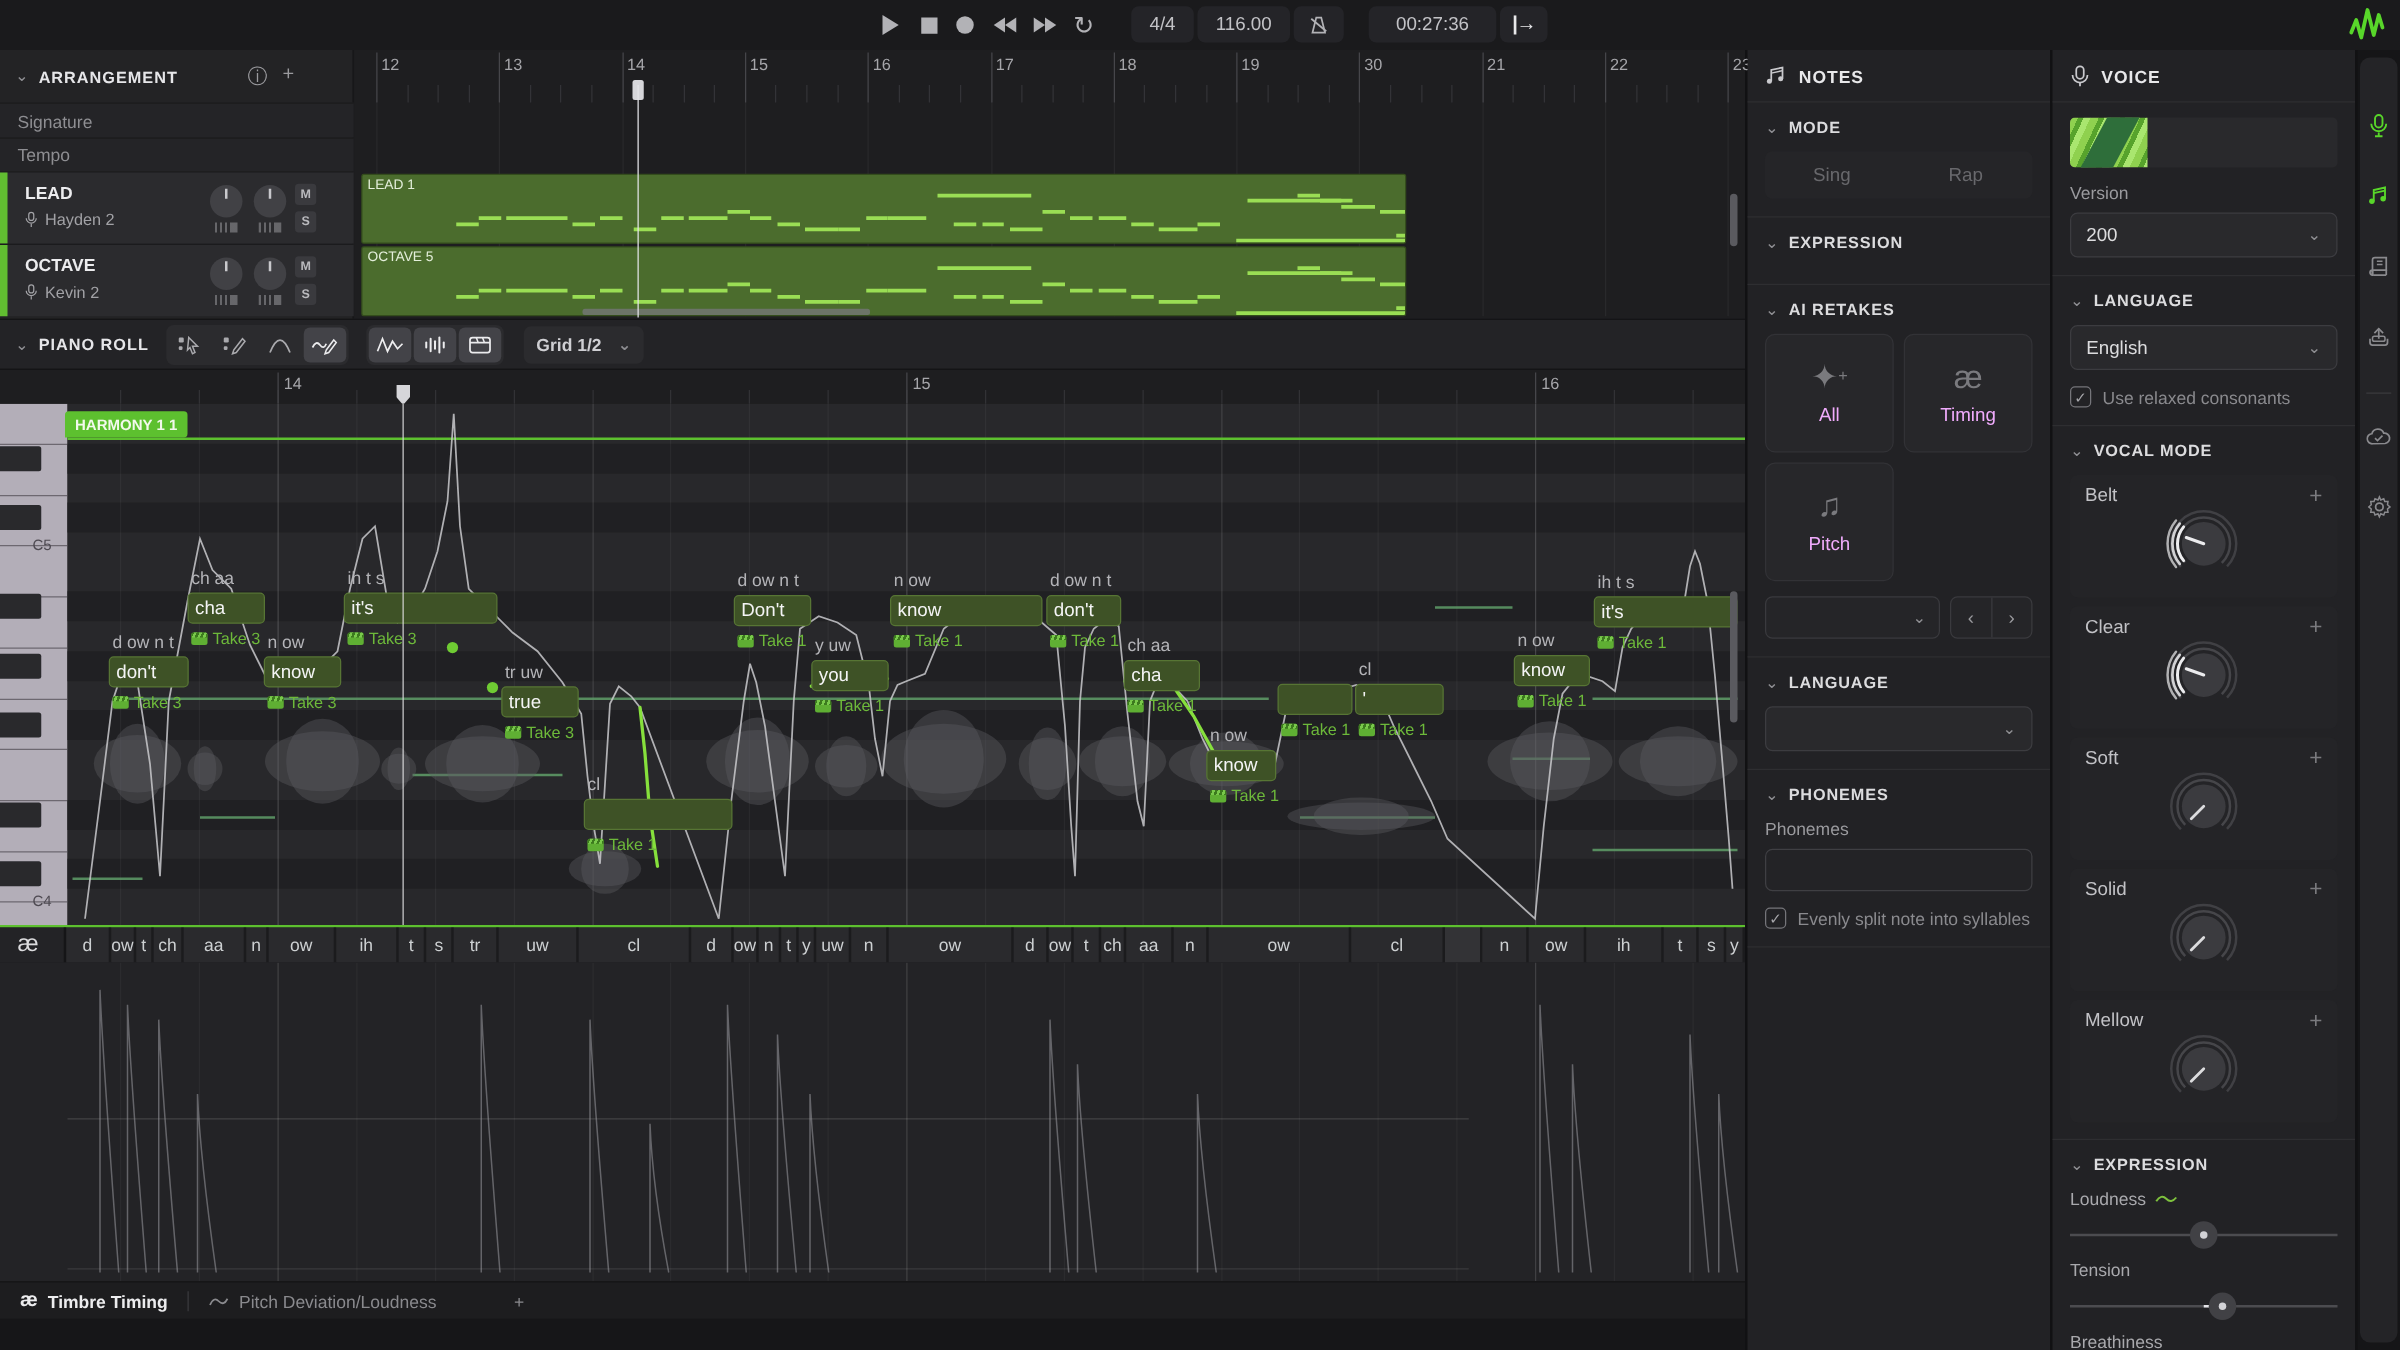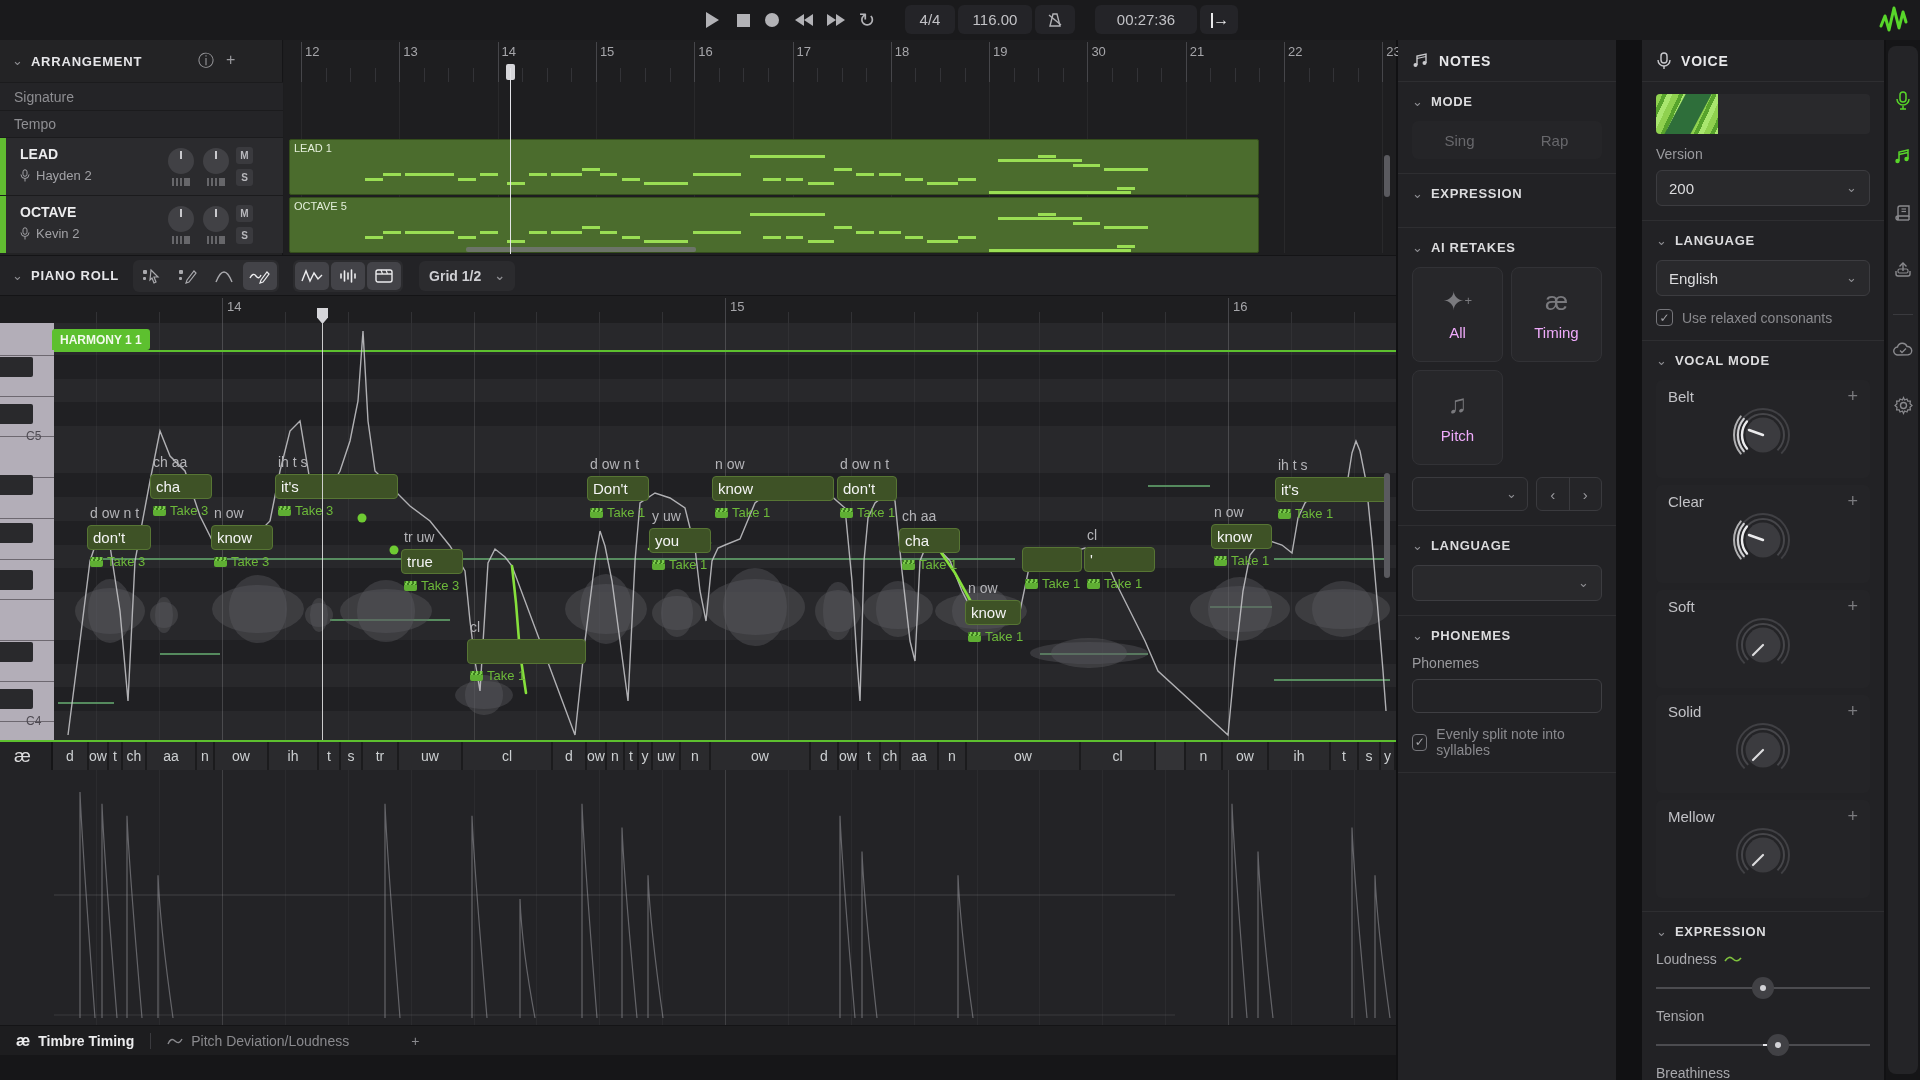--- a/index.html
+++ b/index.html
@@ -17,21 +17,21 @@
   .tri.sm-l { border-width:6px 9px 6px 0; border-color:transparent #b2b2b6 transparent transparent; }
   .tri.sm-r { border-width:6px 0 6px 9px; border-color:transparent transparent transparent #b2b2b6; }
   .chip { position:absolute; top:5px; height:29px; background:#242428; border-radius:6px; color:#c2c2c6; font-size:15px; display:flex; align-items:center; justify-content:center; }
   .loopg { font-size:20px; color:#b2b2b6; }
   .arrowjump { color:#e8e8ea; font-weight:bold; font-size:16px; letter-spacing:-1px; }
   .logo { position:absolute; right:8px; top:4px; }
 
   
   .leftcol { position:absolute; left:0; top:40px; width:1396px; height:1040px; background:#1d1d1f; }
   .panel { position:absolute; top:40px; height:1040px; background:#222225; }
-  .notespanel { left:1398px; width:218px; }
+  .notespanel { left:1398px; width:242px; }
   .voicepanel { left:1642px; width:242px; }
   .rail { position:absolute; left:1886px; top:40px; width:34px; height:1040px; background:#151517; }
   .rail-inner { position:absolute; left:2px; top:6px; width:30px; height:1028px; background:#242427; border-radius:8px; }
   .rail-ic { position:absolute; left:0; width:30px; height:30px; display:flex; align-items:center; justify-content:center; cursor:pointer; }
 
   
   .arr-left { position:absolute; left:0; top:0; width:283px; height:215px; background:#232325; border-right:1px solid #151517; }
   .arr-head { position:absolute; left:0; top:0; width:283px; height:42px; display:flex; align-items:center; padding-left:12px; gap:8px; }
   .chev { color:#8e8e92; font-size:13px; line-height:10px; }
   .sec-title { font-size:13px; font-weight:bold; letter-spacing:.8px; color:#e6e6e9; }
@@ -44,21 +44,21 @@
   .knob-s { position:absolute; top:10px; width:26px; height:26px; border-radius:50%; background:#414145; cursor:pointer; }
   .knob-s:after { content:""; position:absolute; left:12px; top:3px; width:2px; height:8px; background:#c9c9cd; }
   .kmeter { position:absolute; top:40px; width:18px; height:8px; opacity:.6;
     background:linear-gradient(90deg,#8e8e92 2px,transparent 2px,transparent 4px,#8e8e92 4px,#8e8e92 6px,transparent 6px,transparent 8px,#8e8e92 8px,#8e8e92 10px,transparent 10px,transparent 12px,#8e8e92 12px); }
   .msbtn { position:absolute; width:17px; height:17px; background:#3a3a3e; border-radius:3px; color:#b9b9bd; font-size:10px; font-weight:bold; display:flex; align-items:center; justify-content:center; cursor:pointer; }
 
   .arr-right { position:absolute; left:284px; top:0; width:1112px; height:215px; background:#1e1e20; }
   .ruler-num { position:absolute; top:4px; font-size:13px; color:#a6a6aa; }
   .tick { position:absolute; background:#46464a; width:1px; }
   .barline-arr { position:absolute; top:42px; bottom:2px; width:1px; background:rgba(255,255,255,.05); }
-  .clip { position:absolute; left:5px; width:970px; background:#4b6c2d; border:1px solid #344d1c; border-radius:2px; overflow:hidden; }
+  .clip { position:absolute; left:5px; width:836px; background:#4b6c2d; border:1px solid #344d1c; border-radius:2px; overflow:hidden; }
   .clip-label { position:absolute; left:4px; top:2px; font-size:11px; color:#e4efdb; }
   .mini-note { position:absolute; height:3px; background:#9ade54; }
   .clip-scroll { position:absolute; height:5px; background:#77777c; border-radius:2px; opacity:.75; }
   .ph-line-arr { position:absolute; top:28px; height:186px; width:1px; background:#e4e4e8; }
   .ph-marker-arr { position:absolute; top:24px; width:9px; height:16px; background:#d6d6da; border-radius:2px; }
   .vscroll { position:absolute; width:6px; background:#5a5a5f; border-radius:3px; }
 
   
   .pr-head { position:absolute; left:0; top:215px; width:1396px; height:40px; background:#232326; border-top:1px solid #141416; display:flex; align-items:center; }
   .toolbtn { width:34px; height:28px; border-radius:5px; display:flex; align-items:center; justify-content:center; cursor:pointer; }

